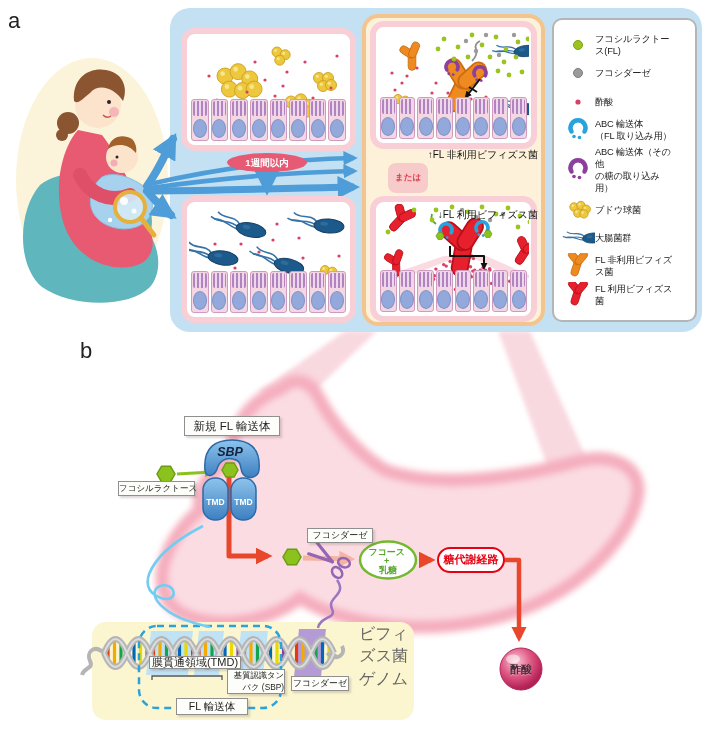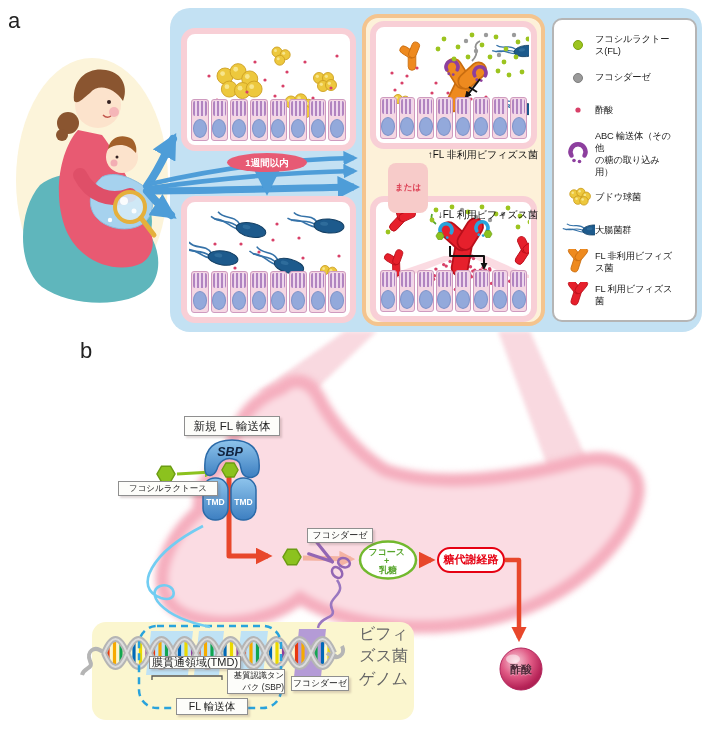--- a/index.html
+++ b/index.html
@@ -28,34 +28,34 @@
      padding:12px 21px 12px 7px;z-index:4;}
   .lrow{display:flex;align-items:center;}
   .lic{width:34px;flex:0 0 34px;display:flex;justify-content:center;}
   .ltx{font-size:9.3px;line-height:1.3;letter-spacing:-.2px;color:#1a1a1a;}
   .badge1w{left:227px;top:153px;width:80px;height:19px;background:#e75a74;border-radius:50%;
      color:#fff;font-size:9.5px;line-height:19px;text-align:center;font-weight:bold;z-index:5;}
   .outtxt{font-size:10px;color:#111;z-index:5;white-space:nowrap;}
   #out1{left:374px;top:148px;width:164px;text-align:right;}
   #out2{left:374px;top:179px;width:164px;text-align:right;margin-top:29px;}
   #orbadge{left:388px;top:163px;background:#f7cbc9;color:#dd4256;font-size:8.5px;font-weight:bold;
-     padding:19px 7px;border-radius:8px;z-index:5;}
+     padding:9px 7px;border-radius:8px;z-index:5;}
   .plabel{font-size:22px;color:#222;z-index:6;}
   #lab-a{left:8px;top:8px;}
   #lab-b{left:80px;top:338px;}
   #mother{left:10px;top:35px;width:160px;height:270px;z-index:2;}
   
   #b-bands{left:0;top:0;width:710px;height:733px;filter:blur(2px);z-index:0;}
   #b-blob{left:0;top:0;width:710px;height:733px;filter:blur(3px);z-index:0;}
   #ypanel{left:92px;top:622px;width:322px;height:98px;background:#fbf6cf;border-radius:14px;z-index:0;}
   #b-art{left:0;top:0;width:710px;height:733px;z-index:2;pointer-events:none;}
   .lbox{position:absolute;background:#fdfdfa;border:1px solid #8f8f8f;box-shadow:1.5px 2px 2px rgba(120,90,90,.25);
      color:#222;text-align:center;white-space:nowrap;z-index:3;box-sizing:border-box;}
   #lb-new{left:184px;top:416px;width:96px;height:20px;font-size:11.5px;line-height:18px;}
-  #lb-fl{left:118px;top:481px;width:100px;height:15px;font-size:8.5px;line-height:13px;}
+  #lb-fl{left:118px;top:481px;width:77px;height:15px;font-size:8.5px;line-height:13px;}
   #lb-fuco{left:307px;top:528px;width:66px;height:15px;font-size:9px;line-height:13px;}
   #lb-meta{left:437px;top:547px;width:68px;height:26px;border:2.5px solid #e60012;border-radius:13px;
      color:#e60012;font-weight:bold;font-size:11px;line-height:21px;background:#fff;box-shadow:none;}
   #lb-tmdg{left:149px;top:656px;width:92px;height:13px;font-size:11px;line-height:11px;}
   #lb-sbpg{left:227px;top:669px;width:58px;height:25px;font-size:8.3px;line-height:1.4;text-align:right;}
   #lb-fucog{left:291px;top:676px;width:58px;height:15px;font-size:8.8px;line-height:13px;}
   #lb-fltr{left:176px;top:698px;width:72px;height:17px;font-size:10.5px;line-height:15px;}
   #genome-lb{left:344px;top:623px;width:64px;text-align:right;font-size:16px;line-height:1.4;color:#666;z-index:3;}
   #acetate-lb{left:499px;top:662px;width:44px;text-align:center;font-size:11px;font-weight:bold;color:#4a2a38;z-index:3;
      text-shadow:0 1px 1px rgba(255,255,255,.4);}
@@ -618,20 +618,32 @@
           <svg width="30" height="26" viewBox="-15 -13 30 26">
             <circle r="2.6" fill="#d84068"></circle>
           </svg>
         </div>
         <div class="ltx"><span>酢酸</span></div>
       </div>
       <div class="lrow">
         <div class="lic">
           <svg width="30" height="26" viewBox="-15 -13 30 26">
             <g transform="translate(0,-2) scale(1)">
+    <path d="M-6.5,3.5 A7.5,7.5 0 1 1 6.5,3.5" fill="none" stroke="#29a3dc" stroke-width="4.5" stroke-linecap="round"></path>
+    <circle cx="-4" cy="8.5" r="1.8" fill="#29a3dc"></circle>
+              <circle cx="1.5" cy="9.5" r="1.8" fill="#29a3dc"></circle>
+            </g>
+          </svg>
+        </div>
+        <div class="ltx"><span>ABC 輸送体</span><br><span>（FL 取り込み用）</span></div>
+      </div>
+      <div class="lrow">
+        <div class="lic">
+          <svg width="30" height="26" viewBox="-15 -13 30 26">
+            <g transform="translate(0,-2) scale(1)">
     <path d="M-6.5,3.5 A7.5,7.5 0 1 1 6.5,3.5" fill="none" stroke="#8d3f9e" stroke-width="4.5" stroke-linecap="round"></path>
     <circle cx="-4" cy="8.5" r="1.8" fill="#8d3f9e"></circle>
               <circle cx="1.5" cy="9.5" r="1.8" fill="#8d3f9e"></circle>
             </g>
           </svg>
         </div>
         <div class="ltx"><span>ABC 輸送体（その他</span><br><span>の糖の取り込み用）</span></div>
       </div>
       <div class="lrow">
         <div class="lic">

